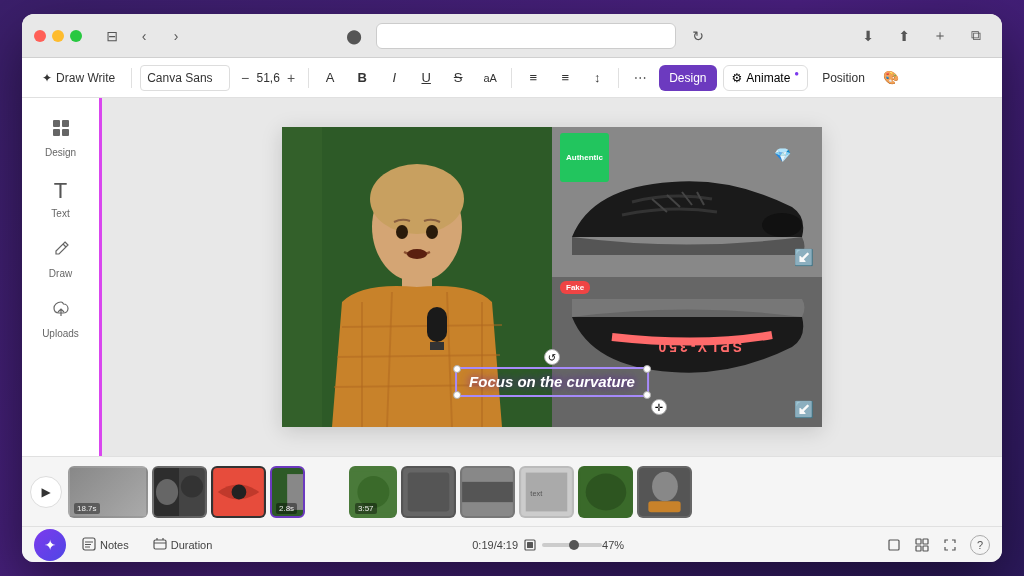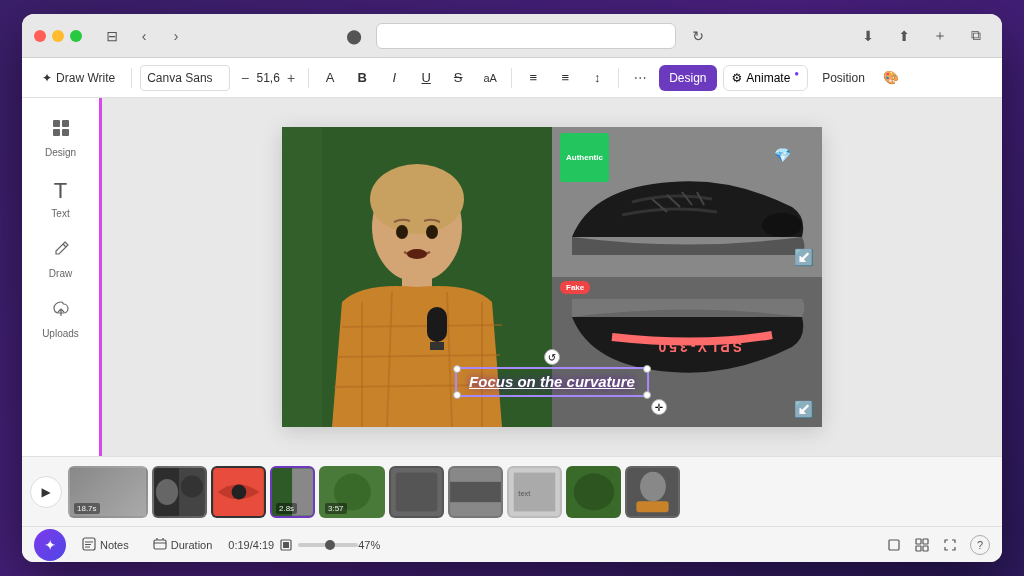--- a/index.html
+++ b/index.html
@@ -341,21 +341,20 @@
       border: 2px solid #a78bfa;
       padding: 4px 12px;
       white-space: nowrap;
     }
     .caption-text {
       font-size: 15px;
       font-weight: bold;
       font-style: italic;
       color: white;
       text-shadow: 0 0 8px rgba(100,0,200,0.8);
-      text-decoration: underline;
     }
     .caption-handle {
       position: absolute;
       width: 8px;
       height: 8px;
       background: white;
       border: 1px solid #aaa;
       border-radius: 50%;
     }
     .handle-tl { top: -4px; left: -4px; }
@@ -481,21 +480,21 @@
       align-items: center;
       gap: 4px;
       font-size: 11px;
       color: #444;
       border-radius: 4px;
     }
     .bottom-bar-center {
       flex: 1;
       display: flex;
       align-items: center;
-      justify-content: flex-start;
+      justify-content: center;
     }
     .time-display {
       font-size: 11px;
       color: #444;
     }
     .bottom-bar-right {
       display: flex;
       align-items: center;
       gap: 8px;
     }
@@ -832,29 +831,29 @@
       </div>
 
       <div class="clip" style="width:55px;background:#333;">
         <svg width="100%" height="100%" style="position:absolute;top:0;left:0" viewBox="0 0 55 52">
           <rect width="55" height="52" fill="#e74c3c"></rect>
           <path d="M5 26 Q27 10 50 26 Q27 42 5 26" fill="#c0392b"></path>
           <ellipse cx="28" cy="26" rx="8" ry="8" fill="#222"></ellipse>
         </svg>
       </div>
 
-      <div class="clip active" style="width:45px;background:#2d5a27;">
+      <div class="clip active" style="width:35px;background:#2d5a27;">
         <svg width="100%" height="100%" style="position:absolute;top:0;left:0" viewBox="0 0 45 52">
           <rect width="45" height="52" fill="#2d5a27"></rect>
           <rect x="22" y="0" width="23" height="52" fill="#888"></rect>
         </svg>
         <span class="clip-label">2.8s</span>
       </div>
 
-      <div class="clip" style="width:66px;background:#4a7a3a;">
+      <div class="clip" style="width:48px;background:#4a7a3a;margin-left:40px;">
         <svg width="100%" height="100%" style="position:absolute;top:0;left:0" viewBox="0 0 55 52">
           <rect width="55" height="52" fill="#4a7a3a"></rect>
           <ellipse cx="28" cy="26" rx="20" ry="20" fill="#3a6a2a"></ellipse>
         </svg>
         <span class="clip-label">3:57</span>
       </div>
 
       <div class="clip" style="width:55px;background:#555;">
         <svg width="100%" height="100%" style="position:absolute;top:0;left:0" viewBox="0 0 55 52">
           <rect width="55" height="52" fill="#666"></rect>

